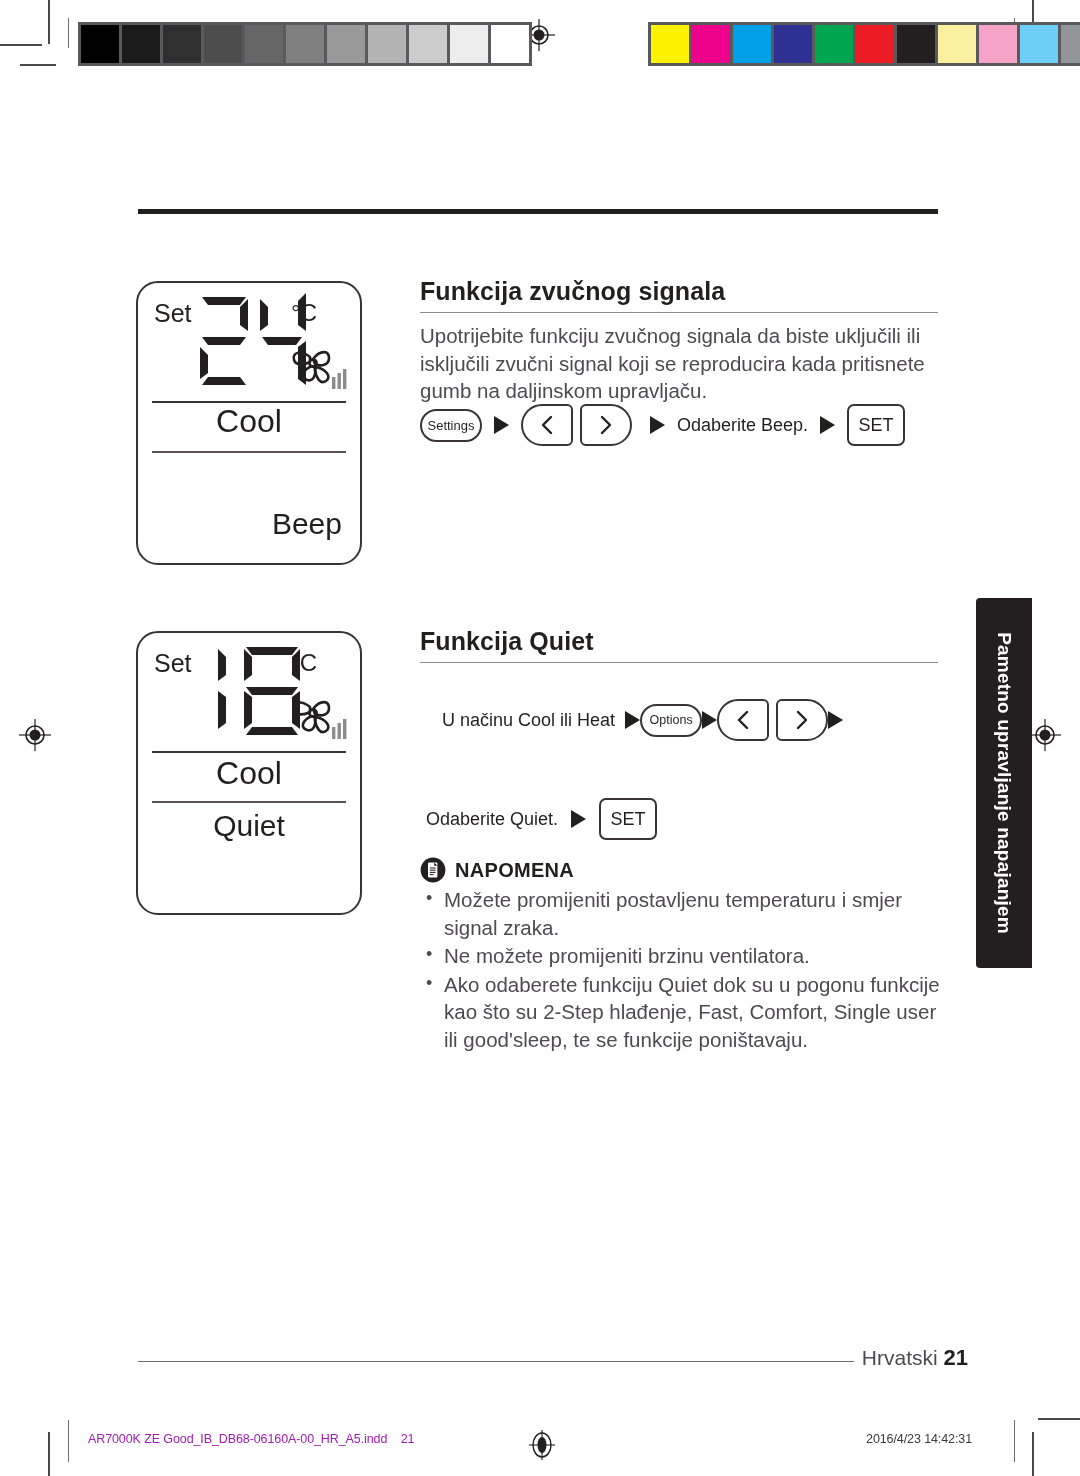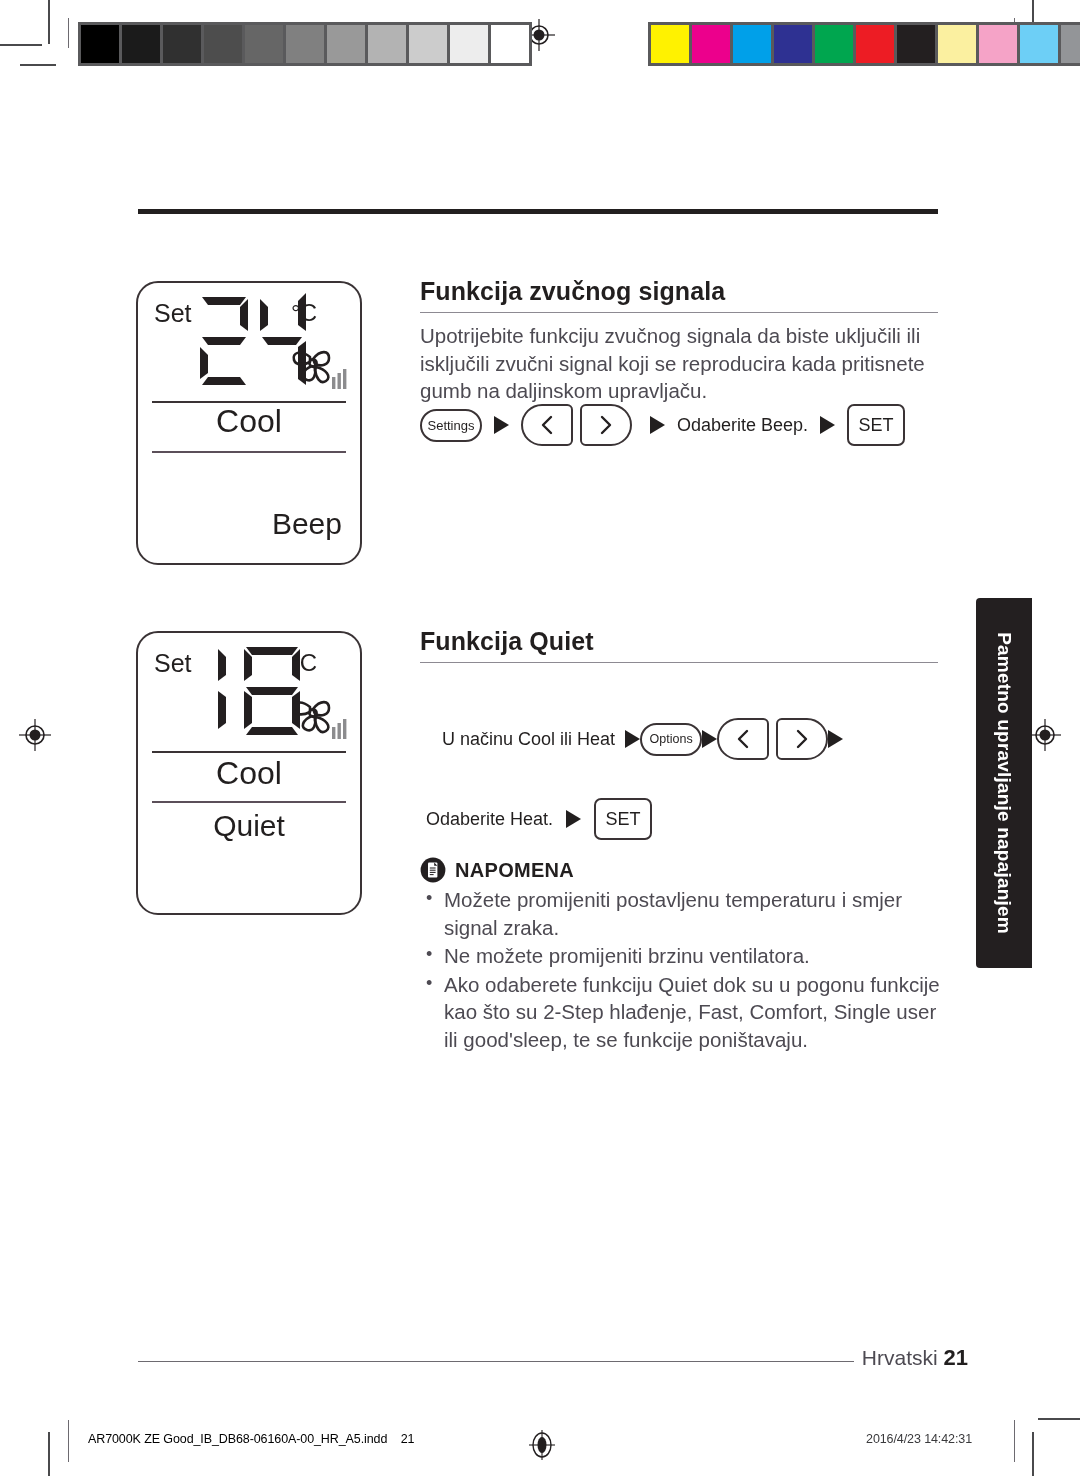--- a/index.html
+++ b/index.html
@@ -100,21 +100,21 @@
     transform:rotate(90deg);white-space:nowrap;
     color:#ffffff;font-size:19px;font-weight:bold;letter-spacing:.2px;
   }
 
   
   #foot-rule{position:absolute;left:138px;top:1361px;width:716px;height:1px;background:#6d6a70;}
   #foot-lang{position:absolute;right:112px;top:1345px;font-size:21px;color:#4d4a52;}
   #foot-lang b{color:#221f1f;font-size:22px;}
 
   
-  #imp-left{position:absolute;left:88px;top:1432px;font-size:12.5px;color:#000000;letter-spacing:-.1px;}
+  #imp-left{position:absolute;left:88px;top:1432px;font-size:12.5px;color:#a21caf;letter-spacing:-.1px;}
   #imp-right{position:absolute;right:108px;top:1432px;font-size:12.5px;color:#3a3a3c;letter-spacing:-.1px;}
   .vrule{position:absolute;width:1px;background:#6d6a70;}
 </style>
 </head>
 <body>
 
 <div class="cropline" style="left:48px;top:0;width:2px;height:44px;"></div>
 <div class="cropline" style="left:0;top:44px;width:42px;height:2px;"></div>
 <div class="cropline" style="left:20px;top:64px;width:36px;height:2px;"></div>
 <div class="vrule" style="left:68px;top:18px;height:30px;"></div>
@@ -291,42 +291,42 @@
     </div>
     <div class="tri" style="margin-left:6px;"></div>
     <div class="txt">Odaberite Beep.</div>
     <div class="tri"></div>
     <div class="btn-set">SET</div>
   </div>
 
   <div class="sec-title" style="top:627px;">Funkcija Quiet</div>
   <div class="sec-rule" style="top:662px;"></div>
 
-  <div class="steprow" style="left:442px;top:718px;">
+  <div class="steprow" style="left:442px;top:699px;">
     <div class="txt">U načinu Cool ili Heat</div>
     <div class="tri" style="margin-left:10px;"></div>
     <div class="btn-pill options">Options</div>
     <div class="tri"></div>
     <div style="display:flex;gap:7px;">
       <div class="btn-arrow left">
         <svg width="18" height="22" viewBox="0 0 18 22">
             <polyline points="13,3 5,11 13,19" fill="none" stroke="#231f20" stroke-width="2.4" stroke-linecap="round" stroke-linejoin="round"></polyline>
           </svg>
       </div>
       <div class="btn-arrow right">
         <svg width="18" height="22" viewBox="0 0 18 22">
             <polyline points="5,3 13,11 5,19" fill="none" stroke="#231f20" stroke-width="2.4" stroke-linecap="round" stroke-linejoin="round"></polyline>
           </svg>
       </div>
     </div>
     <div class="tri"></div>
   </div>
 
   <div class="steprow" style="left:426px;top:798px;gap:13px;">
-    <div class="txt">Odaberite Heat.</div>
+    <div class="txt">Odaberite Quiet.</div>
     <div class="tri"></div>
     <div class="btn-set">SET</div>
   </div>
 
   <div id="note-head">
     <svg class="nicon" viewBox="0 0 26 26">
       <circle cx="13" cy="13" r="12.4" fill="#231f20"></circle>
       <rect x="8" y="5.6" width="9.4" height="14.8" rx="1" fill="#ffffff"></rect>
       <polygon points="14.2,5.6 17.4,8.8 14.2,8.8" fill="#231f20"></polygon>
       <g stroke="#231f20" stroke-width="1.05">

